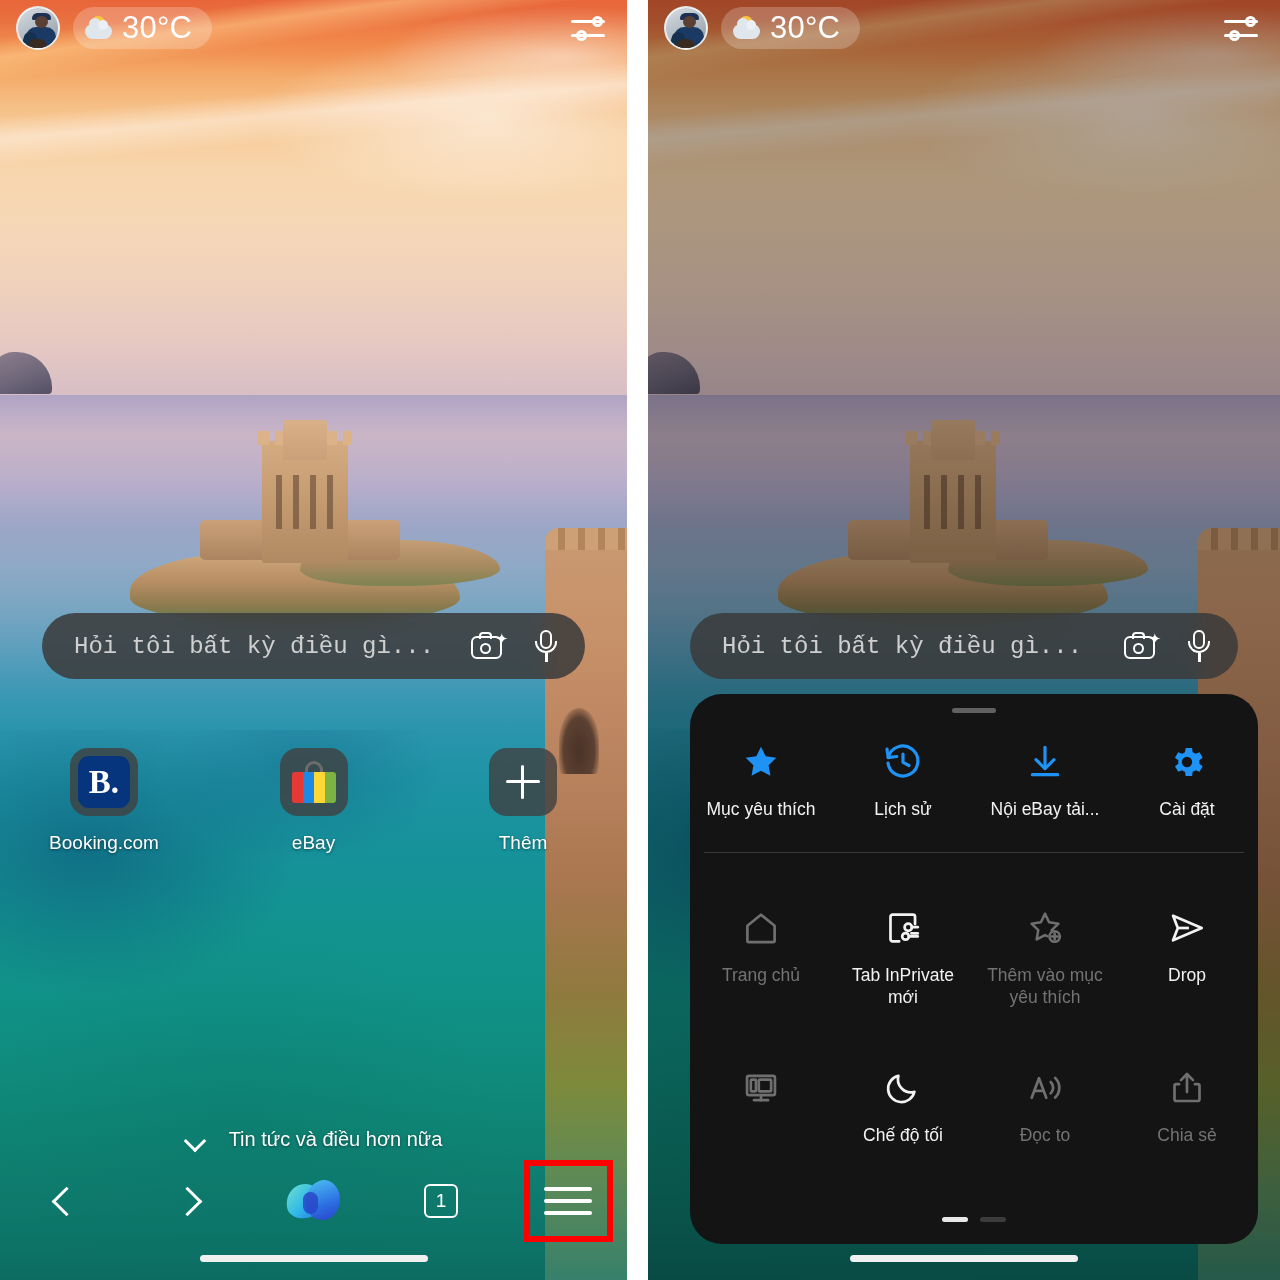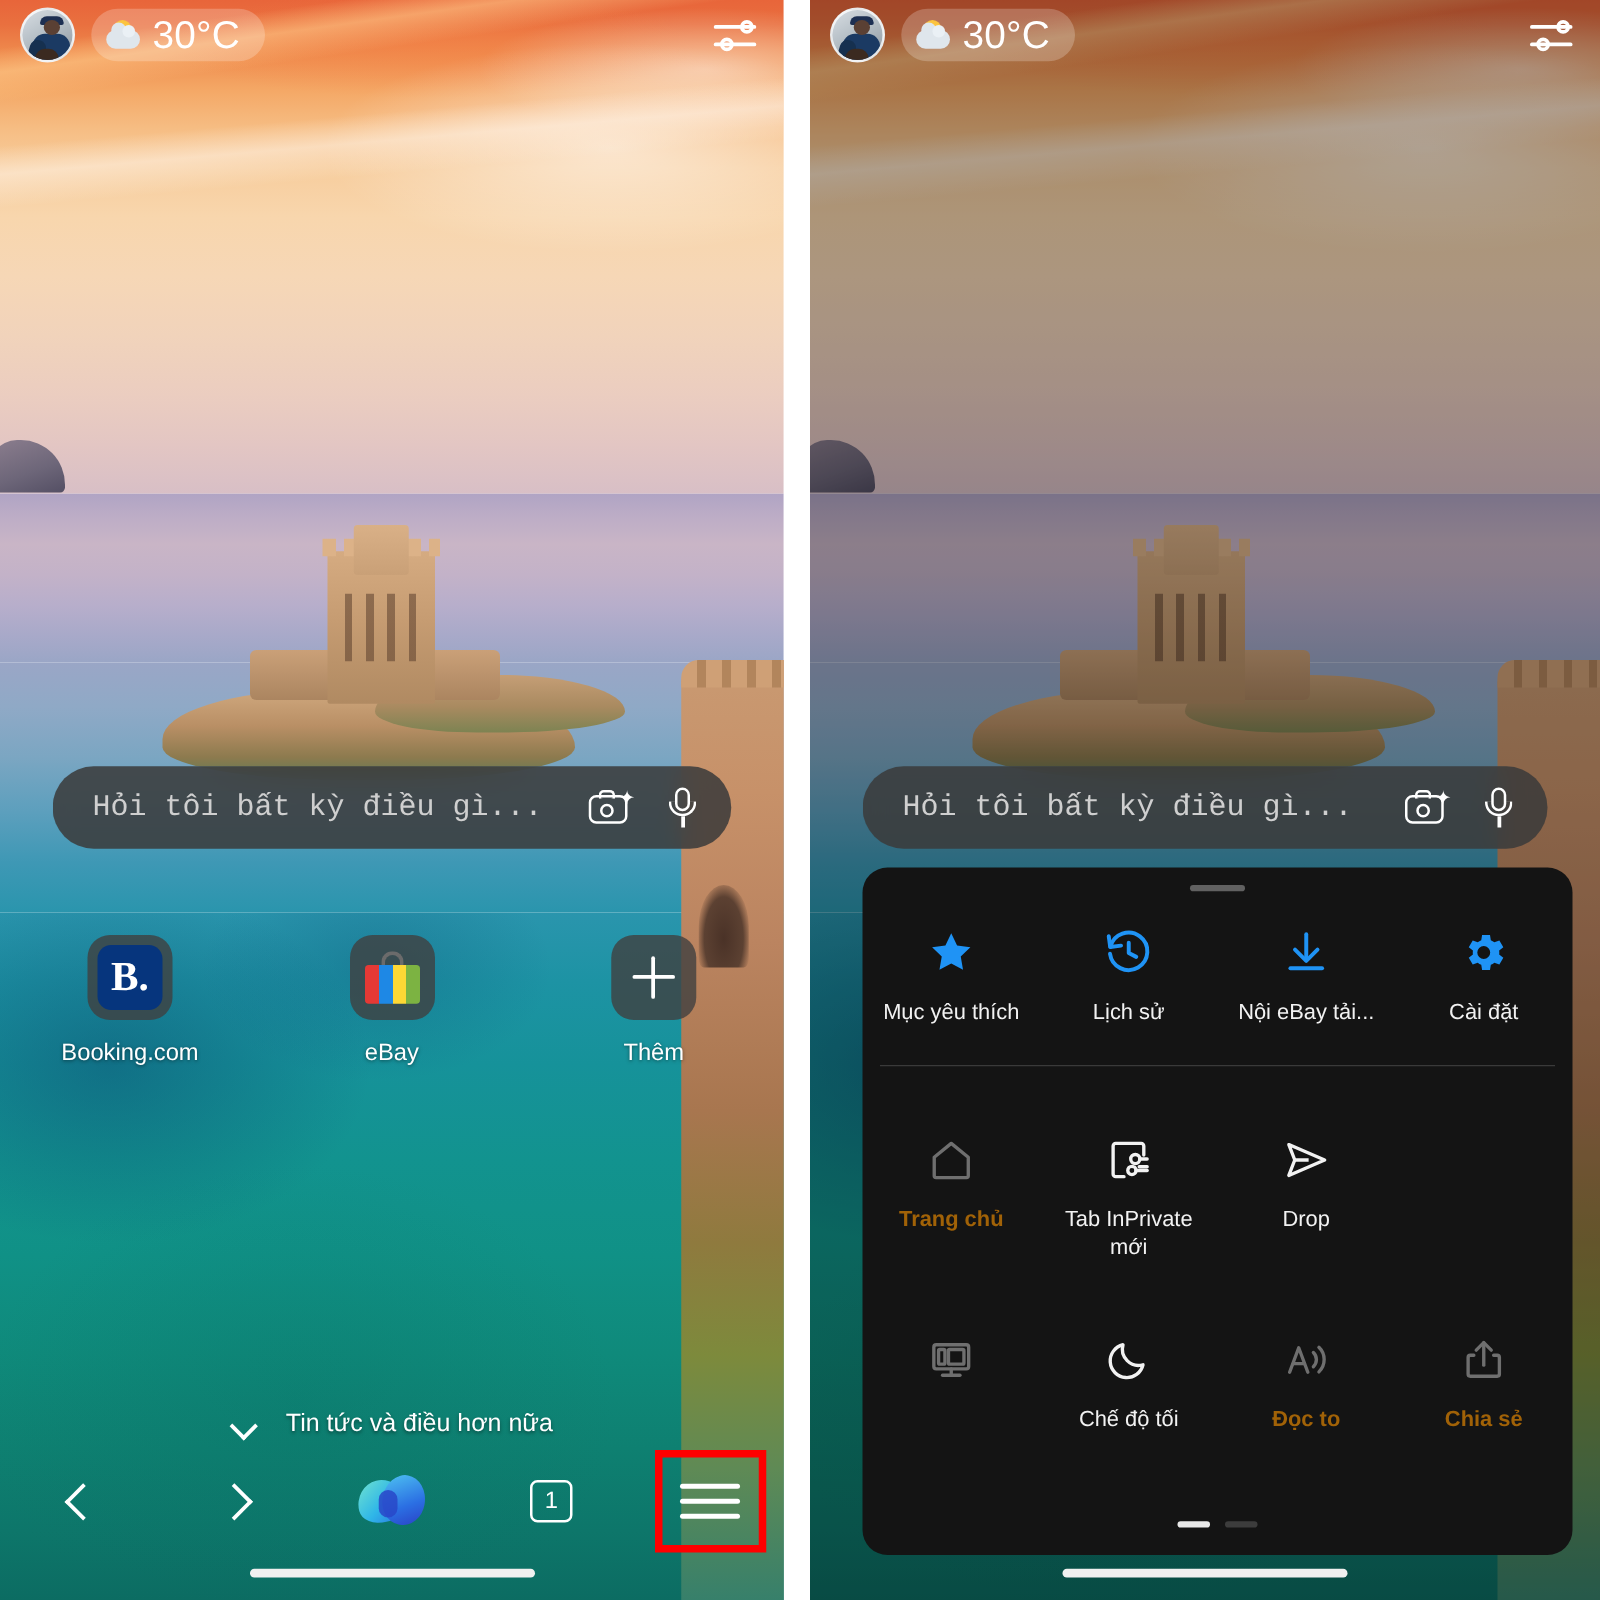--- a/index.html
+++ b/index.html
@@ -395,21 +395,21 @@
   
   .home-indicator {
     position: absolute; bottom: 18px; left: 50%; transform: translateX(-50%);
     width: 228px; height: 7px; border-radius: 4px; background: #f0f0f0;
   }
 
   
   .sheet {
     position: absolute; left: 22px; right: 22px; top: 694px; bottom: 36px;
     background: #141414;
-    border-radius: 20px;
+    border-radius: 32px;
     overflow: hidden;
     margin-left: 20px;
   }
   .grabber {
     position: absolute; left: 50%; transform: translateX(-50%); top: 14px;
     width: 44px; height: 5px; border-radius: 3px; background: #616161;
   }
   .menu-grid {
     position: absolute; left: 0; right: 0; top: 32px;
     display: grid; grid-template-columns: repeat(4, 1fr);
@@ -422,21 +422,21 @@
   .menu-item {
     display:flex; flex-direction: column; align-items:center;
     padding: 14px 6px 0 6px; min-height: 118px;
   }
   .menu-icon { height: 44px; display:flex; align-items:center; justify-content:center; }
   .menu-label {
     margin-top: 14px; font-size: 17.5px; line-height: 1.28; text-align:center;
     color: #f2f2f2; max-width: 128px;
   }
   .menu-item.accent .menu-label { color:#f2f2f2; }
-  .menu-item.dim .menu-label { color:#a16207;font-weight:bold; }
+  .menu-item.dim .menu-label { color:#737373; }
 
   .divider {
     position:absolute; left: 14px; right: 14px; top: 158px;
     height: 1.4px; background: #3a3a3a;
   }
 
   
   .gl { display:block; }
   svg.gl { display:block; }
 
@@ -693,20 +693,32 @@
               <circle cx="15.3" cy="11.5" r="2.3"></circle>
               <line x1="17.6" y1="11.5" x2="21.3" y2="11.5"></line>
               <circle cx="13.6" cy="17.3" r="2.1"></circle>
               <line x1="15.7" y1="17.3" x2="21.3" y2="17.3"></line>
               <line x1="17.3" y1="15.4" x2="21.3" y2="15.4"></line>
             </svg>
           </div>
           <div class="menu-label">Tab InPrivate mới</div>
         </div>
 
+        <div class="menu-item dim">
+          <div class="menu-icon">
+            <svg class="gl" width="40" height="38" viewBox="0 0 24 24" fill="none" stroke="#6f6f6f" stroke-width="1.6" stroke-linecap="round" stroke-linejoin="round">
+              <path d="M12 3.1l2.6 5.3 5.9.85-4.25 4.1.5 2.9"></path>
+              <path d="M12 3.1L9.4 8.4l-5.9.85 4.25 4.1-1 5.85L12 16.45l1.3.7"></path>
+              <circle cx="18.1" cy="17.4" r="3.3" fill="#141414"></circle>
+              <line x1="18.1" y1="15.5" x2="18.1" y2="19.3"></line>
+              <line x1="16.2" y1="17.4" x2="20.0" y2="17.4"></line>
+            </svg>
+          </div>
+          <div class="menu-label">Thêm vào mục yêu thích</div>
+        </div>
 
         <div class="menu-item">
           <div class="menu-icon">
             <svg class="gl" width="40" height="38" viewBox="0 0 24 24" fill="none" stroke="#f2f2f2" stroke-width="1.7" stroke-linejoin="round">
               <path d="M3.2 4.2 21.3 12 3.2 19.8l3.0-7.8z"></path>
               <line x1="6.2" y1="12" x2="13.2" y2="12"></line>
             </svg>
           </div>
           <div class="menu-label">Drop</div>
         </div>

